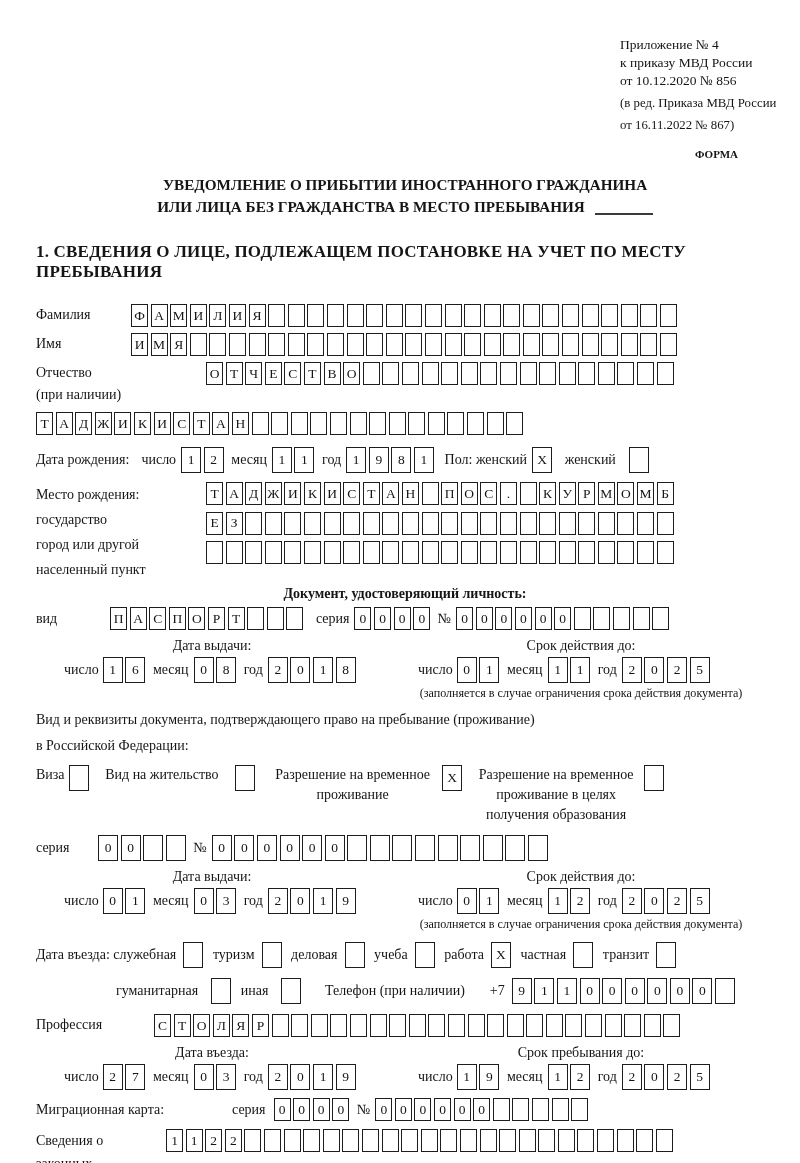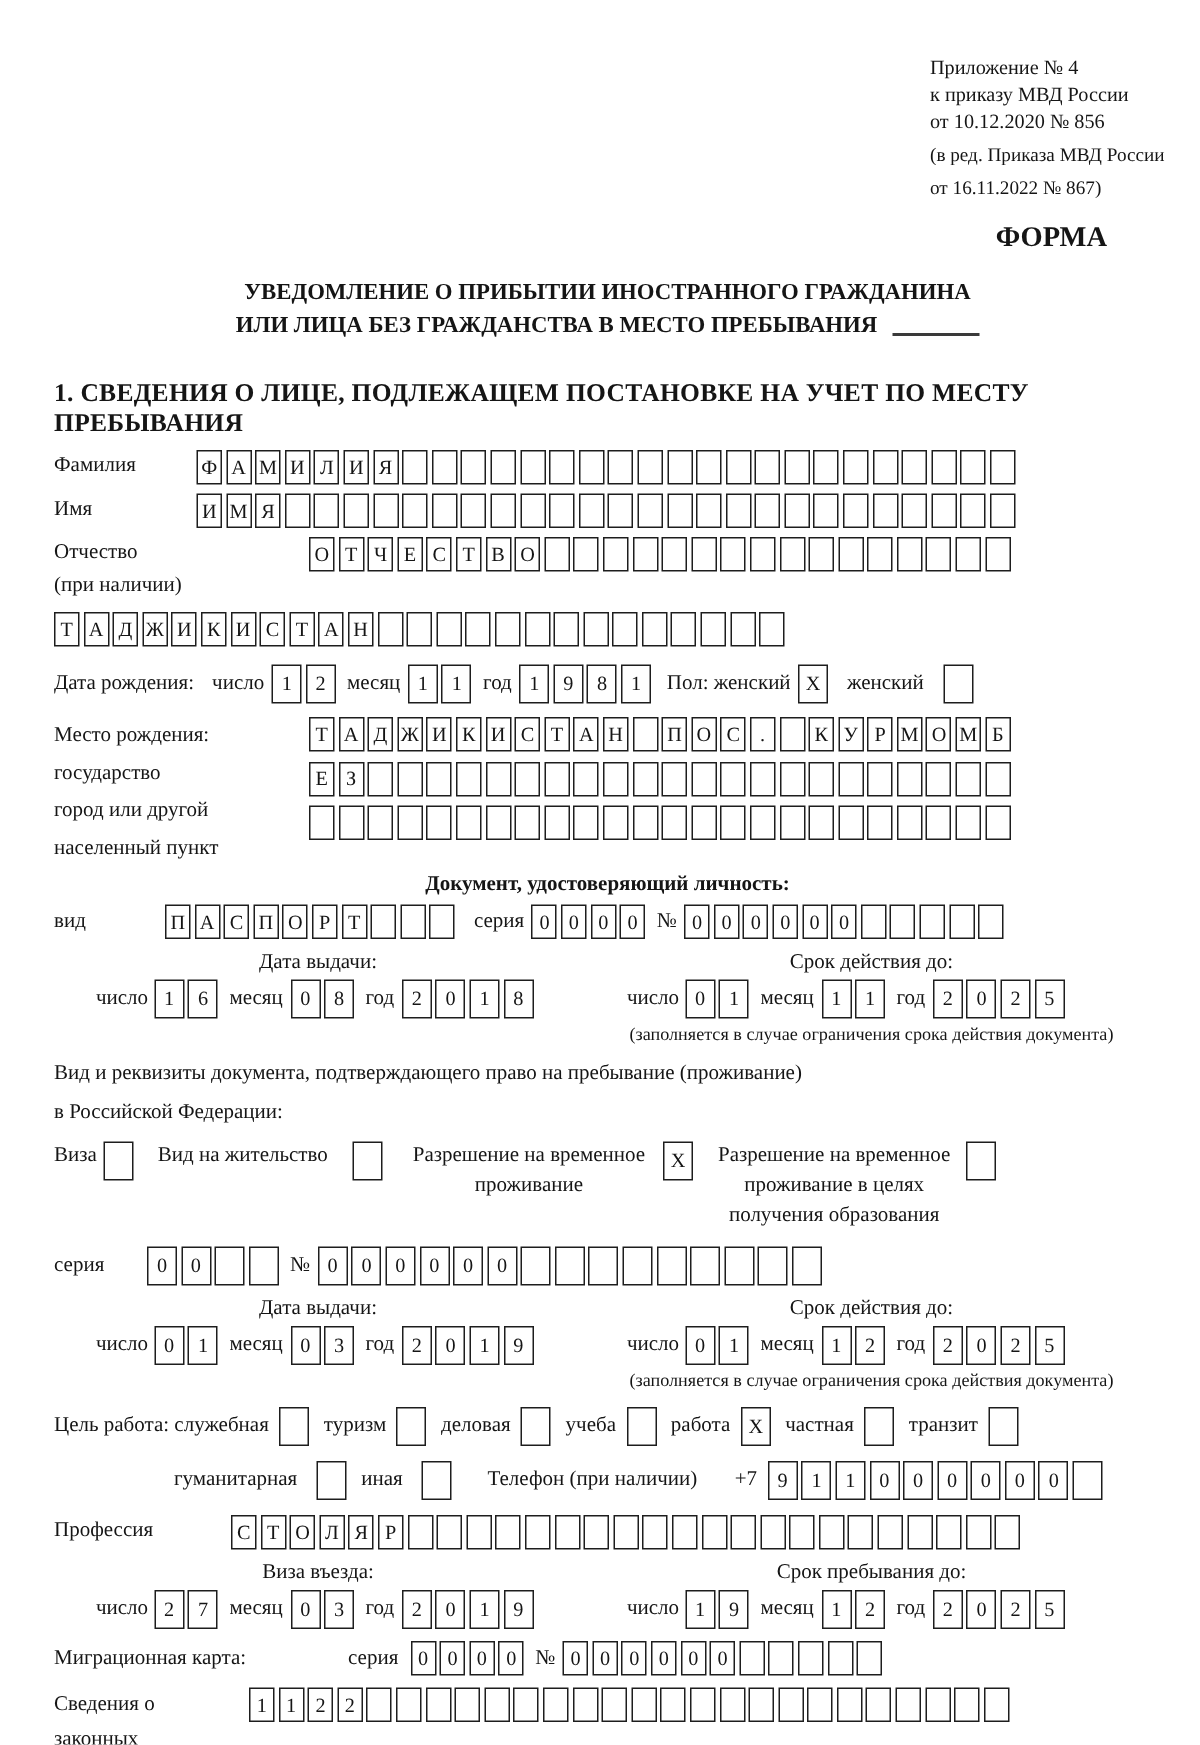--- a/index.html
+++ b/index.html
@@ -9,21 +9,21 @@
     background: #ffffff;
     color: #151515;
     font-family: "Liberation Serif", "DejaVu Serif", serif;
     overflow: hidden;
   }
   .page { padding: 36px 26px 0 36px; }
 
   
   .hdr { margin-left: 584px; width: 190px; font-size: 13.5px; line-height: 18px; }
   .hdr .small { font-size: 12.8px; margin-top: 4px; }
-  .forma { font-weight: bold; text-align: right; padding-right: 36px; font-size: 19px; margin-top: 14px; }
+  .forma { font-weight: bold; text-align: right; padding-right: 36px; font-size: 11px; margin-top: 14px; }
 
   
   .title { text-align: center; font-weight: bold; font-size: 15.2px; line-height: 22px; margin-top: 14px; }
   .title .uline { display: inline-block; width: 58px; border-bottom: 2.2px solid #3a3a3a; margin-left: 10px; transform: translateY(3px); }
   .section { font-weight: bold; font-size: 17px; margin-top: 24px; letter-spacing: 0.2px; }
 
   
   .row { display: flex; align-items: flex-start; margin-top: 6px; }
   .lbl { font-size: 14px; line-height: 22px; flex-shrink: 0; }
   .cells { display: inline-flex; flex-shrink: 0; }
@@ -76,21 +76,21 @@
   </div>
   <div class="forma">ФОРМА</div>
 
   <div class="title">
     <div>УВЕДОМЛЕНИЕ О ПРИБЫТИИ ИНОСТРАННОГО ГРАЖДАНИНА</div>
     <div><span>ИЛИ ЛИЦА БЕЗ ГРАЖДАНСТВА В МЕСТО ПРЕБЫВАНИЯ</span><span class="uline"></span></div>
   </div>
 
   <div class="section">1. СВЕДЕНИЯ О ЛИЦЕ, ПОДЛЕЖАЩЕМ ПОСТАНОВКЕ НА УЧЕТ ПО МЕСТУ ПРЕБЫВАНИЯ</div>
 
-  <div class="row" style="margin-top:8px;font-family:Liberation Serif, serif;">
+  <div class="row" style="margin-top:22px;font-family:Liberation Serif, serif;">
     <span class="lbl w95">Фамилия</span>
     <span class="cells">
         <span class="cell">Ф</span>
         <span class="cell">А</span>
         <span class="cell">М</span>
         <span class="cell">И</span>
         <span class="cell">Л</span>
         <span class="cell">И</span>
         <span class="cell">Я</span>
         <span class="cell"></span>
@@ -526,21 +526,21 @@
             <span class="cell">0</span>
             <span class="cell">2</span>
             <span class="cell">5</span>
           </span>
       </div>
       <div class="dnote">(заполняется в случае ограничения срока действия документа)</div>
     </div>
   </div>
 
   <div class="purpose">
-    <span>Цель работа: служебная</span>
+    <span>Дата въезда: служебная</span>
     <span class="cells big">
         <span class="cell"></span>
       </span>
     <span>туризм</span>
     <span class="cells big">
         <span class="cell"></span>
       </span>
     <span>деловая</span>
     <span class="cells big">
         <span class="cell"></span>
@@ -616,21 +616,21 @@
         <span class="cell"></span>
         <span class="cell"></span>
         <span class="cell"></span>
         <span class="cell"></span>
         <span class="cell"></span>
       </span>
   </div>
 
   <div class="datesec">
     <div class="dcol-l">
-      <div class="dhead">Виза въезда:</div>
+      <div class="dhead">Дата въезда:</div>
       <div class="dg" style="margin-left:28px;">
         <span>число</span>
         <span class="cells big" style="margin-left:4px;">
             <span class="cell">2</span>
             <span class="cell">7</span>
           </span>
         <span class="t">месяц</span>
         <span class="cells big">
             <span class="cell">0</span>
             <span class="cell">3</span>

